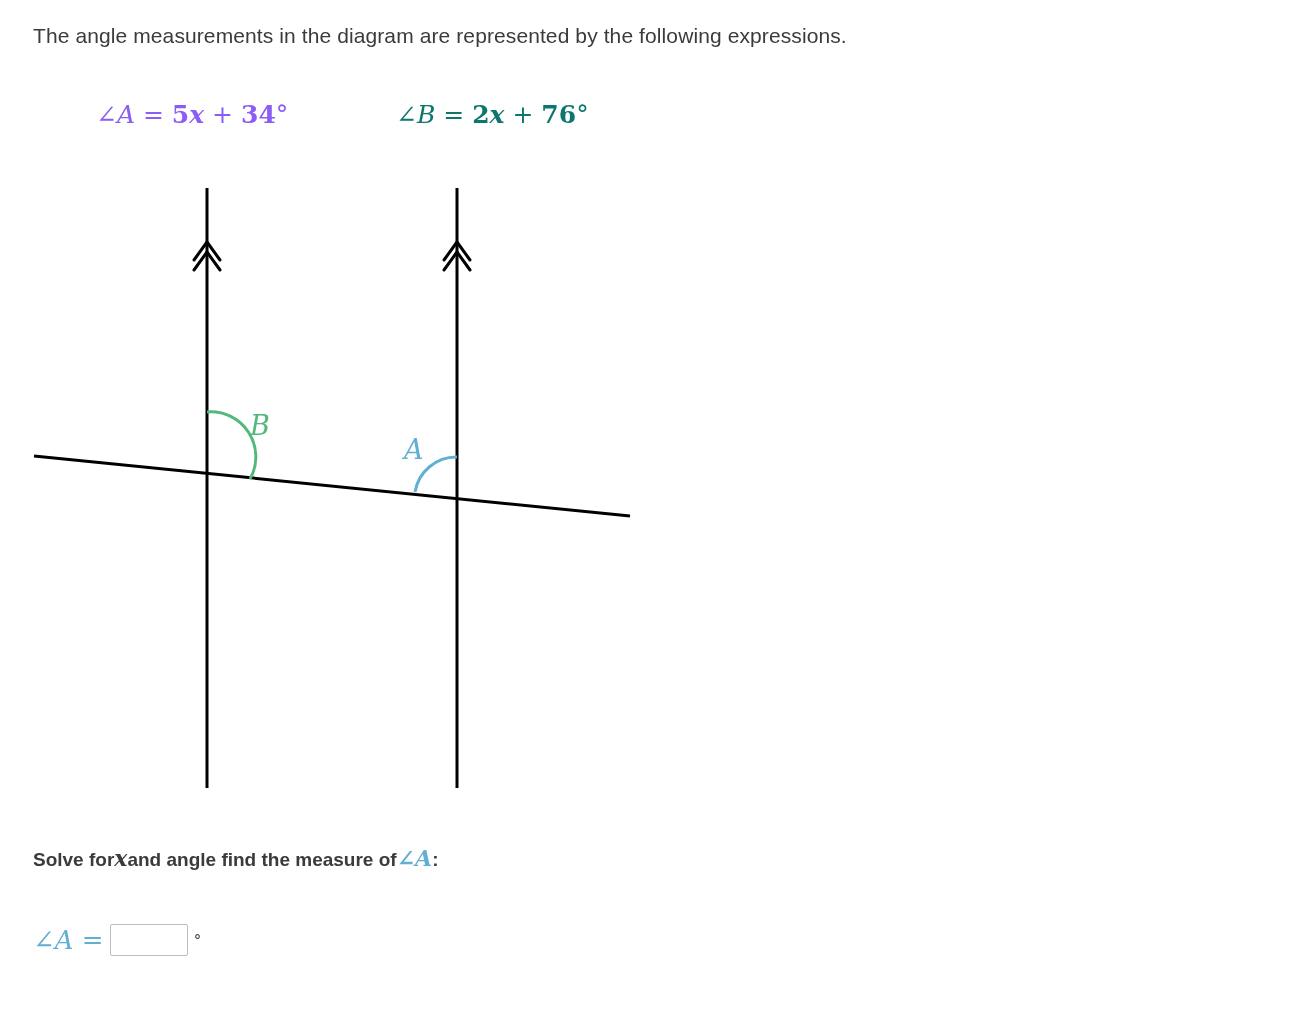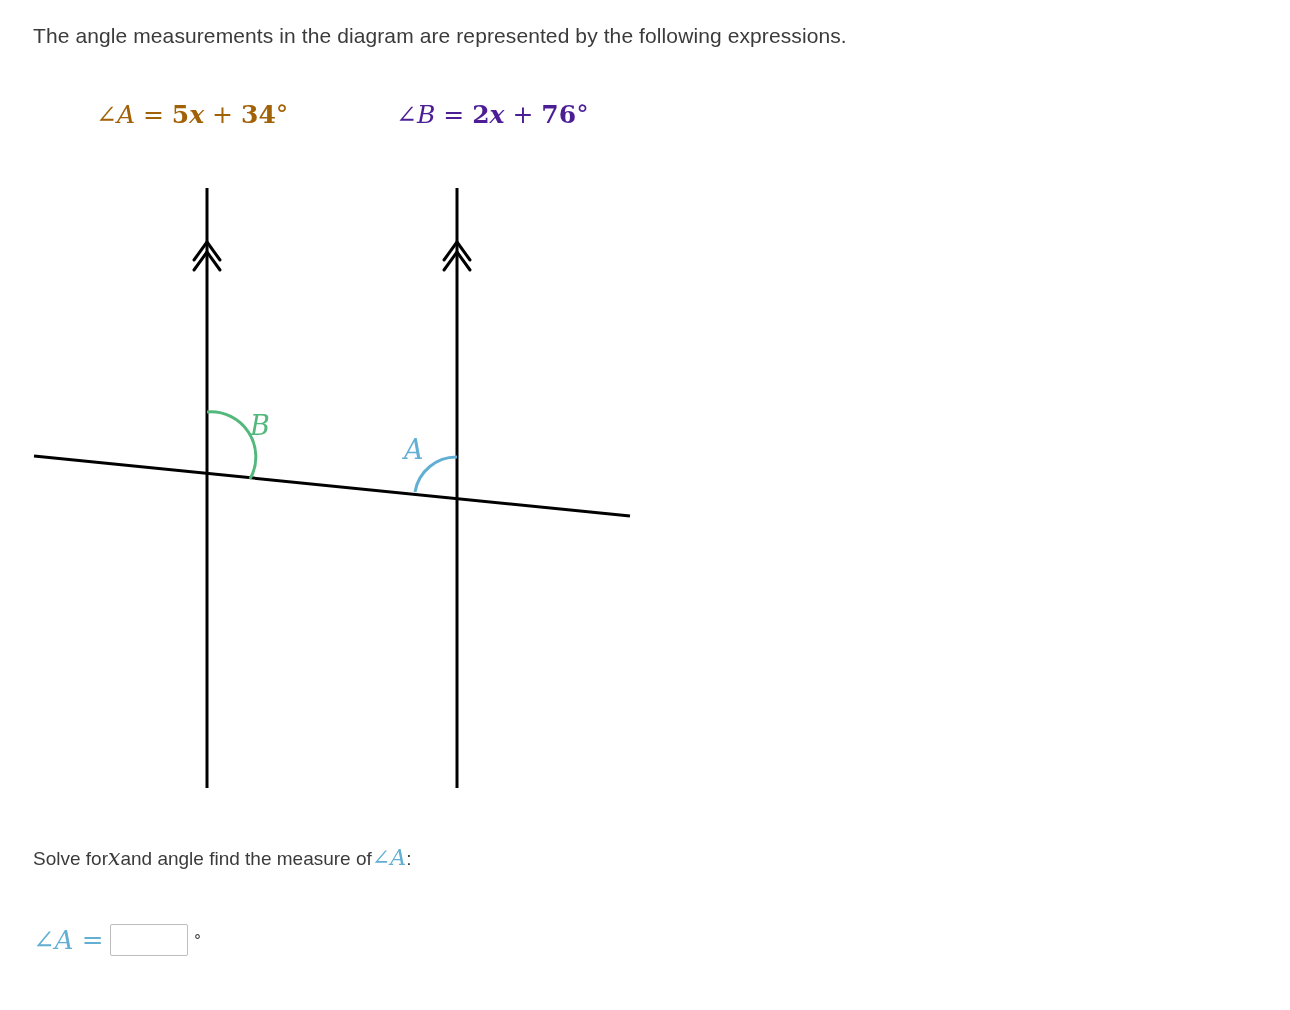--- a/index.html
+++ b/index.html
@@ -48,43 +48,43 @@
   .math .var {
     font-style: italic;
   }
   .math .num {
     font-weight: bold;
   }
   .expr-a {
     position: absolute;
     left: 0;
     top: 0;
-    color: #a16207;
+    color: #8b5cf6;
   }
   .expr-b {
     position: absolute;
     left: 300px;
     top: 0;
-    color: #4c1d95;
+    color: #0f766e;
   }
 
   .diagram {
     position: absolute;
     left: 0px;
     top: 170px;
     width: 700px;
     height: 640px;
   }
 
   .solve-line {
     position: absolute;
     left: 33px;
     top: 845px;
     font-size: 19px;
-    font-weight: normal;
+    font-weight: bold;
     color: #3b3b3b;
     display: flex;
     align-items: baseline;
   }
   .solve-line .mathA {
     color: #63afd4;
     font-family: "DejaVu Serif", serif;
     font-size: 22px;
     font-style: normal;
   }

